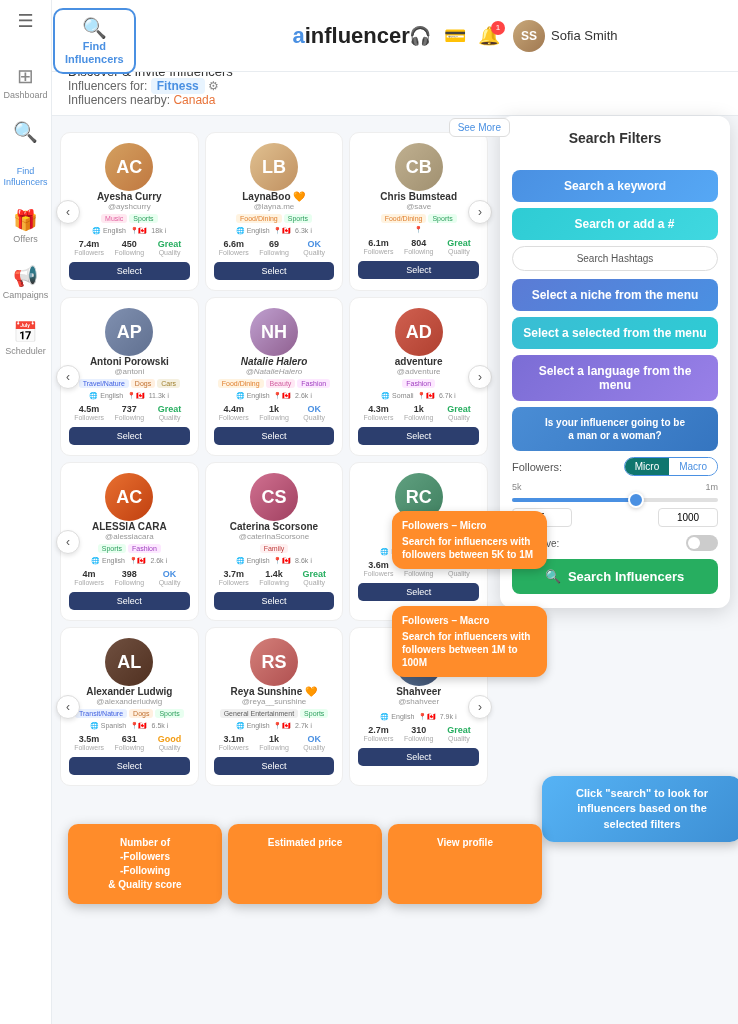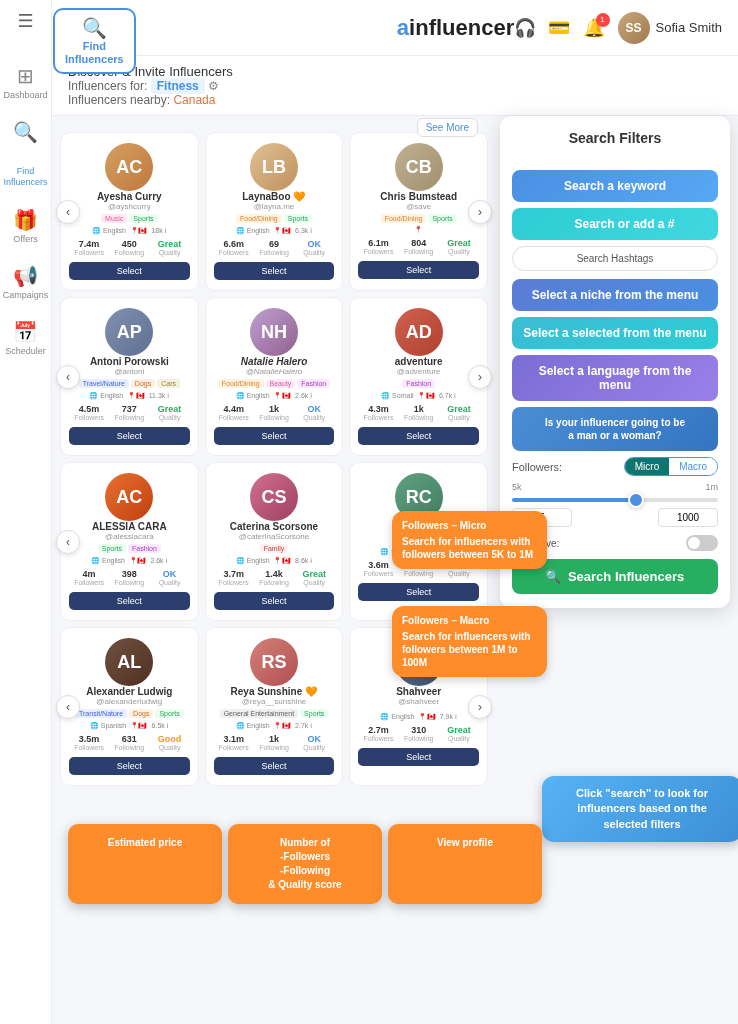--- a/index.html
+++ b/index.html
@@ -10,21 +10,21 @@
       position: fixed; left: 0; top: 0; width: 52px; height: 100%; background: #fff; border-right: 1px solid #e8ecf0; display: flex; flex-direction: column; align-items: center; padding-top: 10px; z-index: 100;
     }
     .sidebar-menu-icon { font-size: 18px; color: #666; margin-bottom: 16px; cursor: pointer; }
     .sidebar-item { display: flex; flex-direction: column; align-items: center; padding: 8px 4px; width: 100%; cursor: pointer; font-size: 9px; color: #888; margin-bottom: 4px; }
     .sidebar-item.active { color: #4a90e2; }
     .sidebar-item .icon { font-size: 20px; margin-bottom: 2px; }
     .sidebar-item span { font-size: 9px; }
 
     
     .header {
-      position: fixed; top: 0; left: 52px; right: 0; height: 56px; background: #fff; border-bottom: 1px solid #e8ecf0; display: flex; align-items: center; justify-content: flex-end; padding: 17px 16px; z-index: 99;
+      position: fixed; top: 0; left: 52px; right: 0; height: 72px; background: #fff; border-bottom: 1px solid #e8ecf0; display: flex; align-items: center; justify-content: center; padding: 17px 16px; z-index: 99;
     }
     .header-logo { font-size: 22px; font-weight: 700; color: #222; }
     .header-right { display: flex; align-items: center; gap: 12px; }
     .header-icon { font-size: 18px; color: #666; cursor: pointer; position: relative; }
     .notif-badge { position: absolute; top: -4px; right: -4px; background: #ff4444; color: #fff; border-radius: 50%; width: 14px; height: 14px; font-size: 8px; display: flex; align-items: center; justify-content: center; }
     .avatar-area { display: flex; align-items: center; gap: 6px; cursor: pointer; }
     .avatar { width: 32px; height: 32px; border-radius: 50%; background: linear-gradient(135deg, #c8a87a, #a07850); display: flex; align-items: center; justify-content: center; color: #fff; font-size: 12px; font-weight: 600; }
     .avatar-name { font-size: 13px; color: #333; font-weight: 500; }
 
     
@@ -196,21 +196,21 @@
       <span class="gear">⚙</span>
     </div>
     <div class="nearby">
       <span>Influencers nearby:</span>
       <a href="#">Canada</a>
     </div>
   </div>
 
   <div class="influencer-section" style="min-height:700px; padding-right:250px;">
 
-    <button class="see-more-btn" style="position:absolute;right:260px;top:2px;z-index:51;">See More</button>
+    <button class="see-more-btn" style="position:absolute;right:228px;top:2px;z-index:51;">See More</button>
 
     <div class="influencer-row" style="margin-top:8px;">
       <div class="nav-arrow left">‹</div>
 
       <div class="influencer-card">
         <div class="card-avatar-wrapper">
           <div class="avatar-circle" style="background:linear-gradient(135deg,#d4a060,#c07840);">AC</div>
         </div>
         <div class="card-name">Ayesha Curry</div>
         <div class="card-handle">@ayshcurry</div>
@@ -658,23 +658,23 @@
     </div>
 
     <div class="callout-blue-info" style="left:490px;top:660px;width:200px;font-size:11px;">
       <div>Click "search" to look for influencers based on the selected filters</div>
     </div>
 
   </div>
 
   <div style="position:relative;display:flex;gap:6px;padding:0 8px;margin-top:8px;margin-left:8px;width:490px;">
     <div class="callout-orange" style="position:relative;flex:1;padding:12px;border-radius:10px;font-size:10px;text-align:center;">
+      <span>Number of<br>-Followers<br>-Following<br>&amp; Quality score</span>
+    </div>
+    <div class="callout-orange" style="position:relative;flex:1;padding:12px;border-radius:10px;font-size:10px;text-align:center;">
       <span>Estimated price</span>
-    </div>
-    <div class="callout-orange" style="position:relative;flex:1;padding:12px;border-radius:10px;font-size:10px;text-align:center;">
-      <span>Number of<br>-Followers<br>-Following<br>&amp; Quality score</span>
     </div>
     <div class="callout-orange" style="position:relative;flex:1;padding:12px;border-radius:10px;font-size:10px;text-align:center;cursor:pointer;">
       <span>View profile</span>
     </div>
   </div>
 
 </div>
 
 </body></html>

